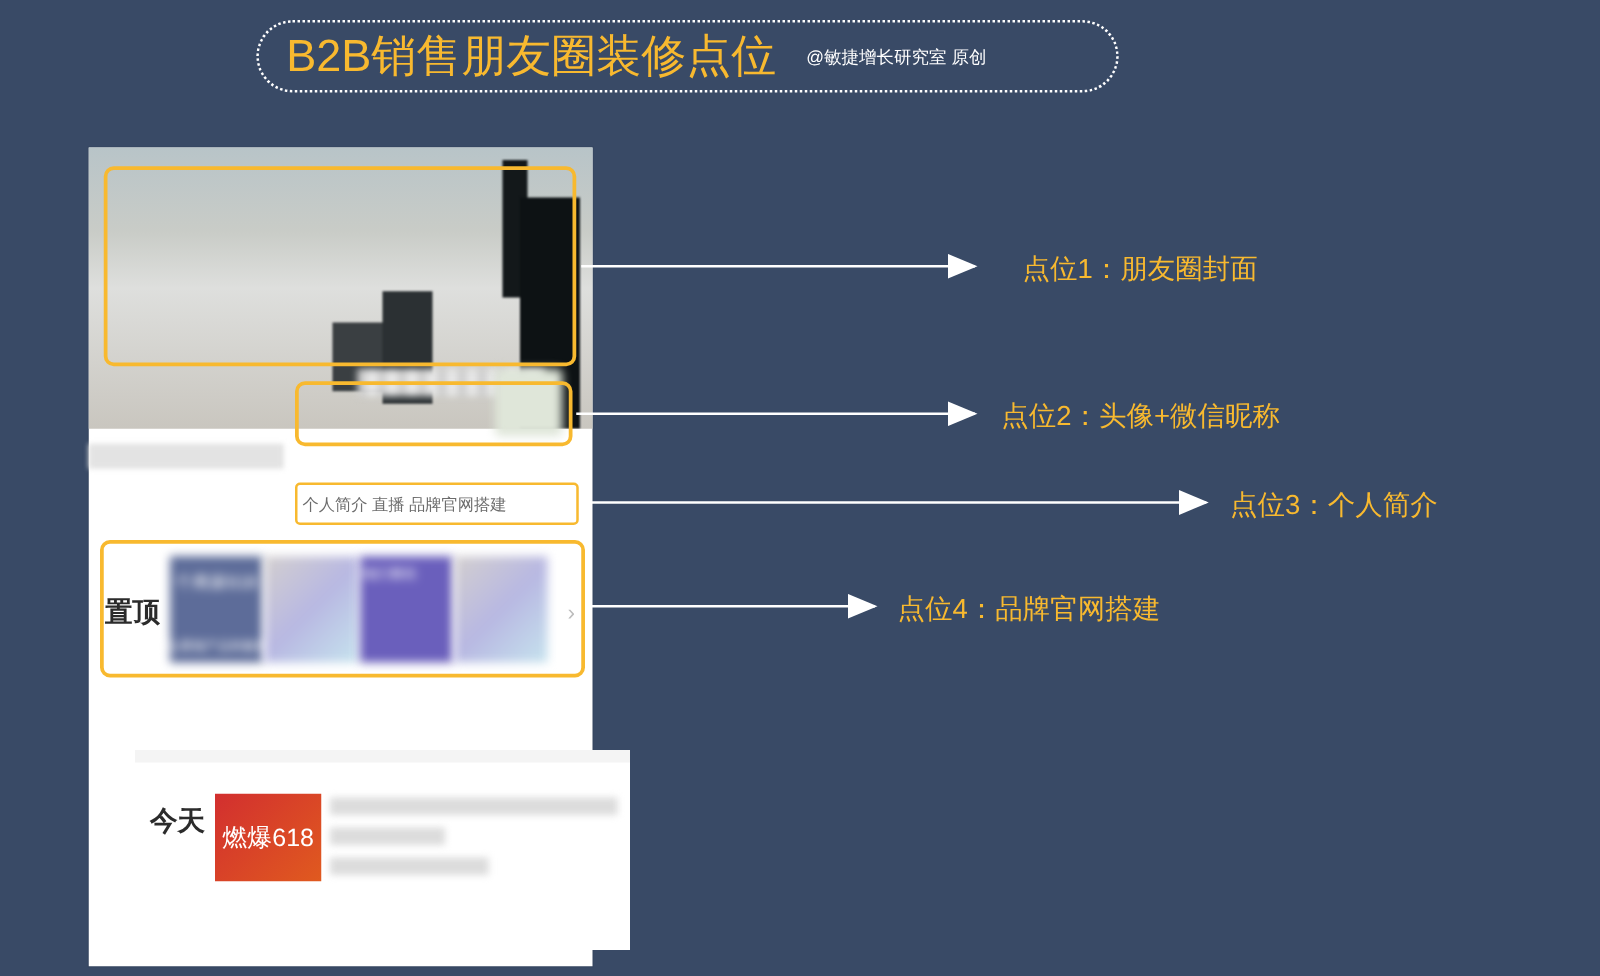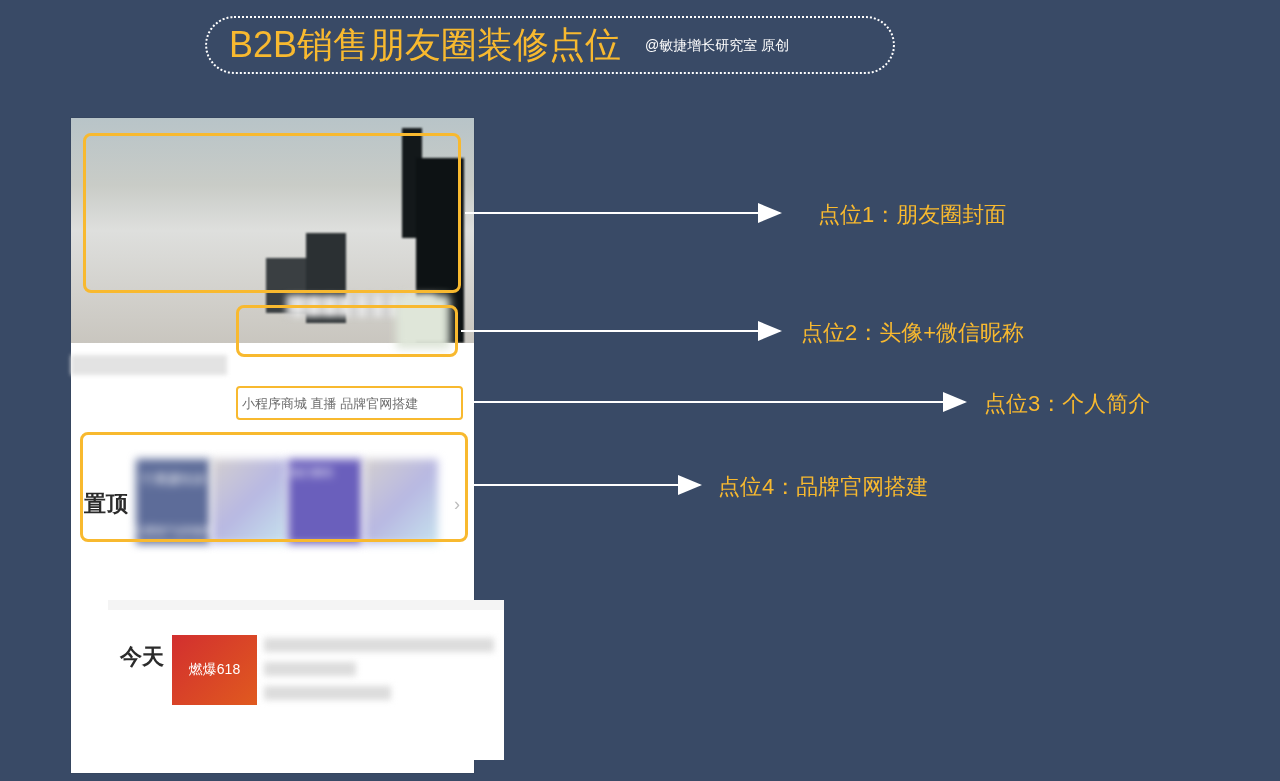--- a/index.html
+++ b/index.html
@@ -105,21 +105,21 @@
     display: flex;
     align-items: center;
     padding: 0 6px;
     font-size: 13px;
     color: #6c6c6c;
     background: #ffffff;
   }
 
   .pinned-area {
     position: absolute;
-    left: 72px; top: 449px;
+    left: 72px; top: 435px;
     width: 396px;
     height: 105px;
     background: #ffffff;
   }
   .pin-label {
     position: absolute;
     left: 12px; top: 40px;
     font-size: 22px; font-weight: 700; color: #2b2b2b;
   }
   .pin-thumbs {
@@ -154,21 +154,21 @@
     border-top: 10px solid #f4f4f4;
     margin-left: 36px;
   }
   .today-label {
     position: absolute; left: 12px; top: 32px;
     font-size: 22px; font-weight: 700; color:#2b2b2b;
   }
   .today-thumb {
     position:absolute; left:64px; top:25px; width:85px; height:70px;
     background: linear-gradient(135deg,#d22f2f,#e05a1f);
-    color:#fff; font-size:14px; display:flex; align-items:center; justify-content:center;
+    color:#fff; font-size:20px; display:flex; align-items:center; justify-content:center;
   }
   .today-lines { position:absolute; left:156px; top:28px; right:10px; }
   .today-lines div { height:14px; background:#dcdcdc; margin-bottom:10px; filter:blur(3px);}
   .today-lines div:nth-child(2){width:40%;}
   .today-lines div:nth-child(3){width:55%;}
 
   
   .hl {
     position: absolute;
     border: 3px solid #f8b92f;
@@ -216,21 +216,21 @@
 </div>
 
 <div class="nickname-area">
   <div class="nick-blur"></div>
   <div class="avatar"></div>
 </div>
 
 <div class="grey-bar" style="left:71px;"></div>
 
 <div class="bio-box">
-  <span>小程序商城 直播 品牌官网搭建</span>
+  <span>个人简介 直播 品牌官网搭建</span>
 </div>
 
 <div class="pinned-area">
   <div class="pin-label">置顶</div>
   <div class="pin-thumbs">
     <div class="th" data-txt2="位重视产品和服务的" data-txt="个商家618"></div>
     <div class="th"></div>
     <div class="th" style="background:#6a5fbc; position:relative;">
         <span style="filter:none;color:#fff;font-size:11px;position:absolute;top:6px;left:2px;">他们都在</span>
       </div>

